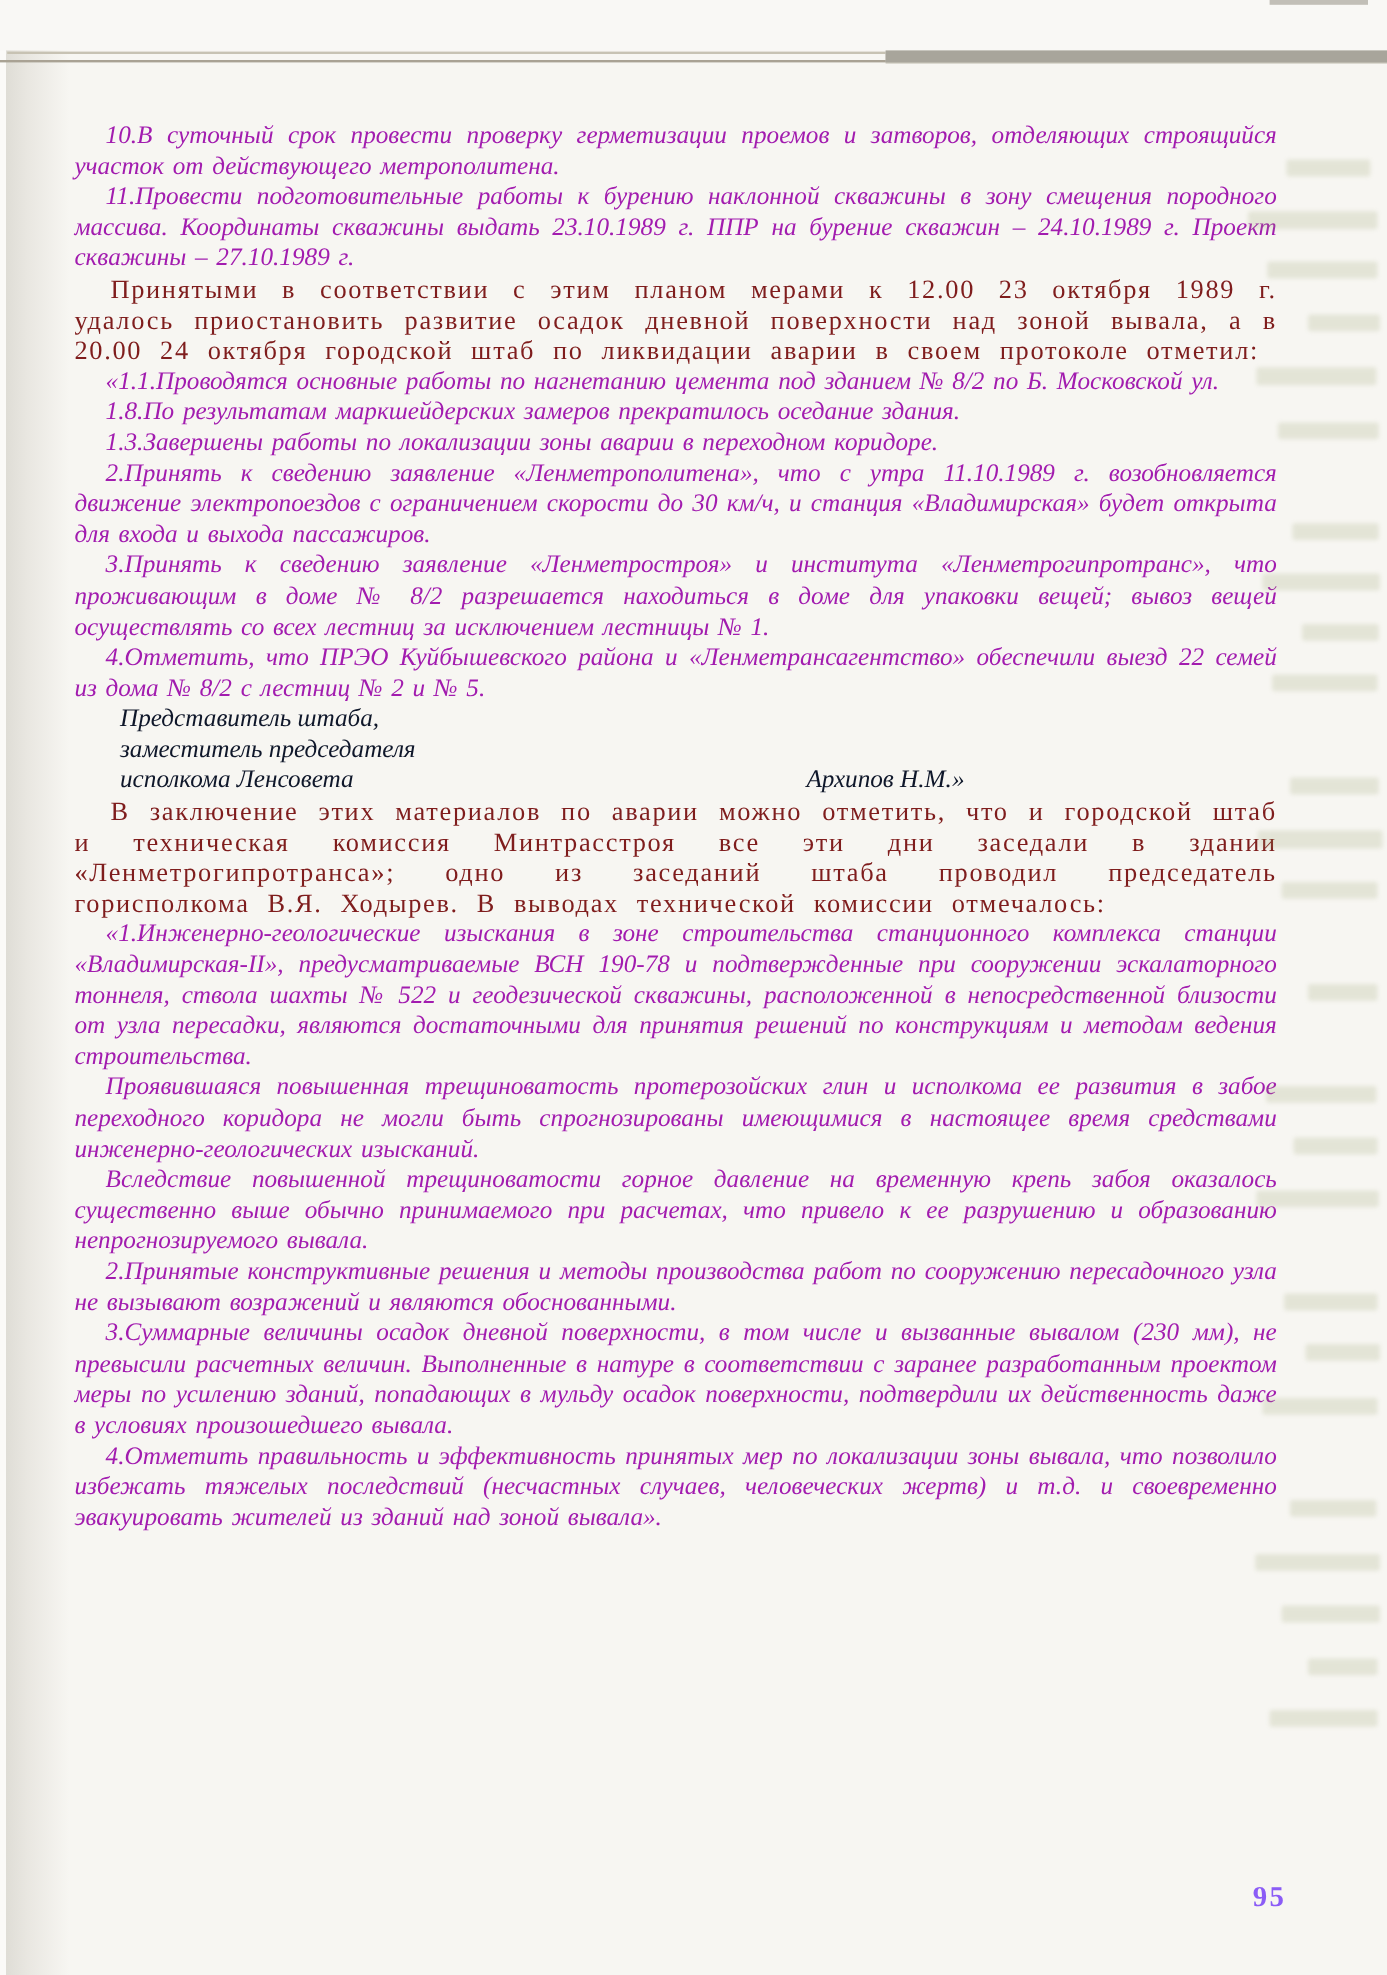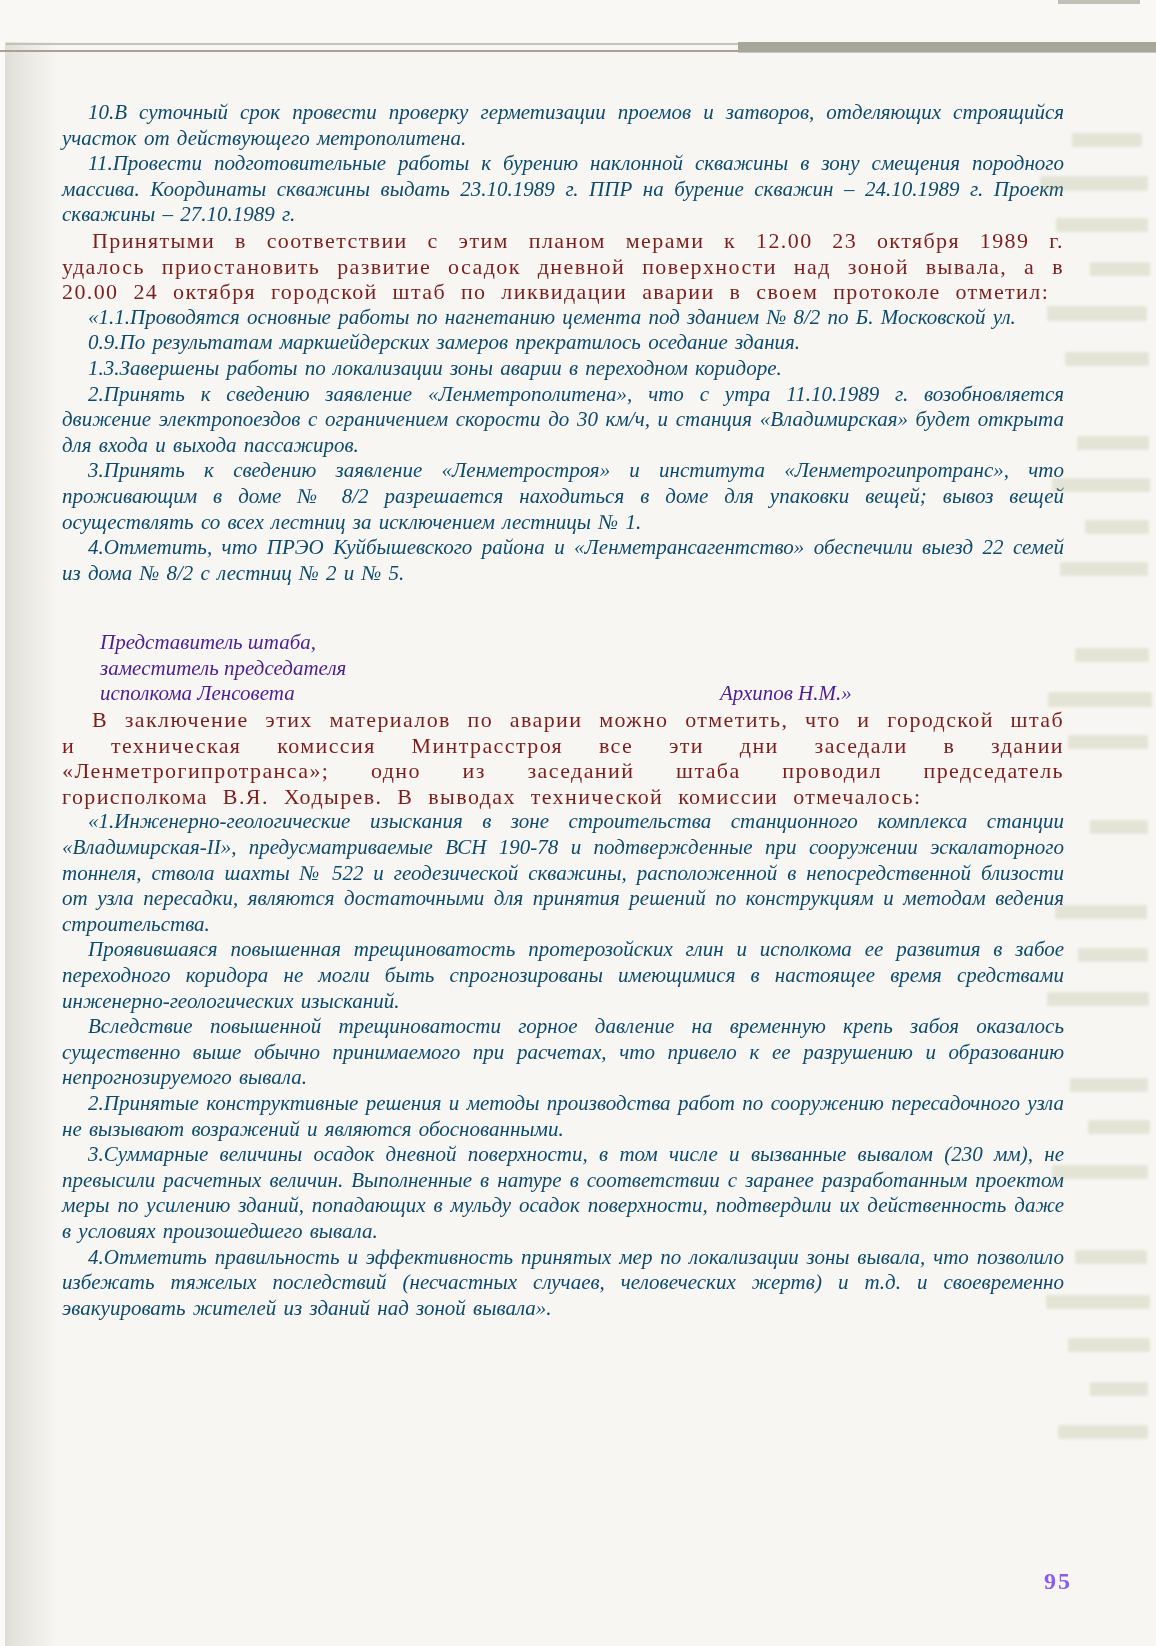--- a/index.html
+++ b/index.html
@@ -35,42 +35,41 @@
     color:#3e3b37;
   }
   .para { margin:0; }
   .quote {
     font-style:italic;
     font-size:21px;
     line-height:25.6px;
     text-align:justify;
     text-indent:26px;
     word-spacing:2px;
-    color:#0c4a6e;
+    color:#a21caf;
   }
   .body-text {
     font-style:normal;
     font-size:22px;
     line-height:25.6px;
     text-align:justify;
     text-indent:30px;
     letter-spacing:1.4px;
     word-spacing:8px;
     color:#7f1d1d;
   }
   .sig-block {
     font-style:italic;
     font-size:21px;
     line-height:25.6px;
     margin-left:38px;
-    color:#4c1d95;
-    margin-top:44px;
+    color:#0f172a;
   }
   .sig-row { position:relative; }
-  .sig-name { position:absolute; left:620px; top:0; white-space:nowrap; }
+  .sig-name { position:absolute; left:572px; top:0; white-space:nowrap; }
 
   .page-num {
     position:absolute; left:1044px; top:1568px;
     font-size:24px; font-weight:bold; letter-spacing:2px;
     color:#8b5cf6;
   }
 
   
   .bleed {
     position:absolute;
@@ -92,21 +91,21 @@
   <div class="rule-thin-a"></div>
   <div class="rule-thin-b"></div>
   <div class="rule-band"></div>
   <div class="corner-mark"></div>
 
   <div class="content">
     <p class="para quote">10.В суточный срок провести проверку герметизации проемов и затворов, отделяющих строящийся участок от действующего метрополитена.</p>
     <p class="para quote">11.Провести подготовительные работы к бурению наклонной скважины в зону смещения породного массива. Координаты скважины выдать 23.10.1989 г. ППР на бурение скважин – 24.10.1989 г. Проект скважины – 27.10.1989 г.</p>
     <p class="para body-text">Принятыми в соответствии с этим планом мерами к 12.00 23 октября 1989 г. удалось приостановить развитие осадок дневной поверхности над зоной вывала, а в 20.00 24 октября городской штаб по ликвидации аварии в своем протоколе отметил:</p>
     <p class="para quote">«1.1.Проводятся основные работы по нагнетанию цемента под зданием № 8/2 по Б. Московской ул.</p>
-    <p class="para quote">0.9.По результатам маркшейдерских замеров прекратилось оседание здания.</p>
+    <p class="para quote">1.8.По результатам маркшейдерских замеров прекратилось оседание здания.</p>
     <p class="para quote">1.3.Завершены работы по локализации зоны аварии в переходном коридоре.</p>
     <p class="para quote">2.Принять к сведению заявление «Ленметрополитена», что с утра 11.10.1989 г. возобновляется движение электропоездов с ограничением скорости до 30 км/ч, и станция «Владимирская» будет открыта для входа и выхода пассажиров.</p>
     <p class="para quote">3.Принять к сведению заявление «Ленметростроя» и института «Ленметрогипротранс», что проживающим в доме № 8/2 разрешается находиться в доме для упаковки вещей; вывоз вещей осуществлять со всех лестниц за исключением лестницы № 1.</p>
     <p class="para quote">4.Отметить, что ПРЭО Куйбышевского района и «Ленметрансагентство» обеспечили выезд 22 семей из дома № 8/2 с лестниц № 2 и № 5.</p>
 
     <div class="sig-block">
       <div class="sig-row">Представитель штаба,</div>
       <div class="sig-row">заместитель председателя</div>
       <div class="sig-row">
         <span>исполкома Ленсовета</span>

